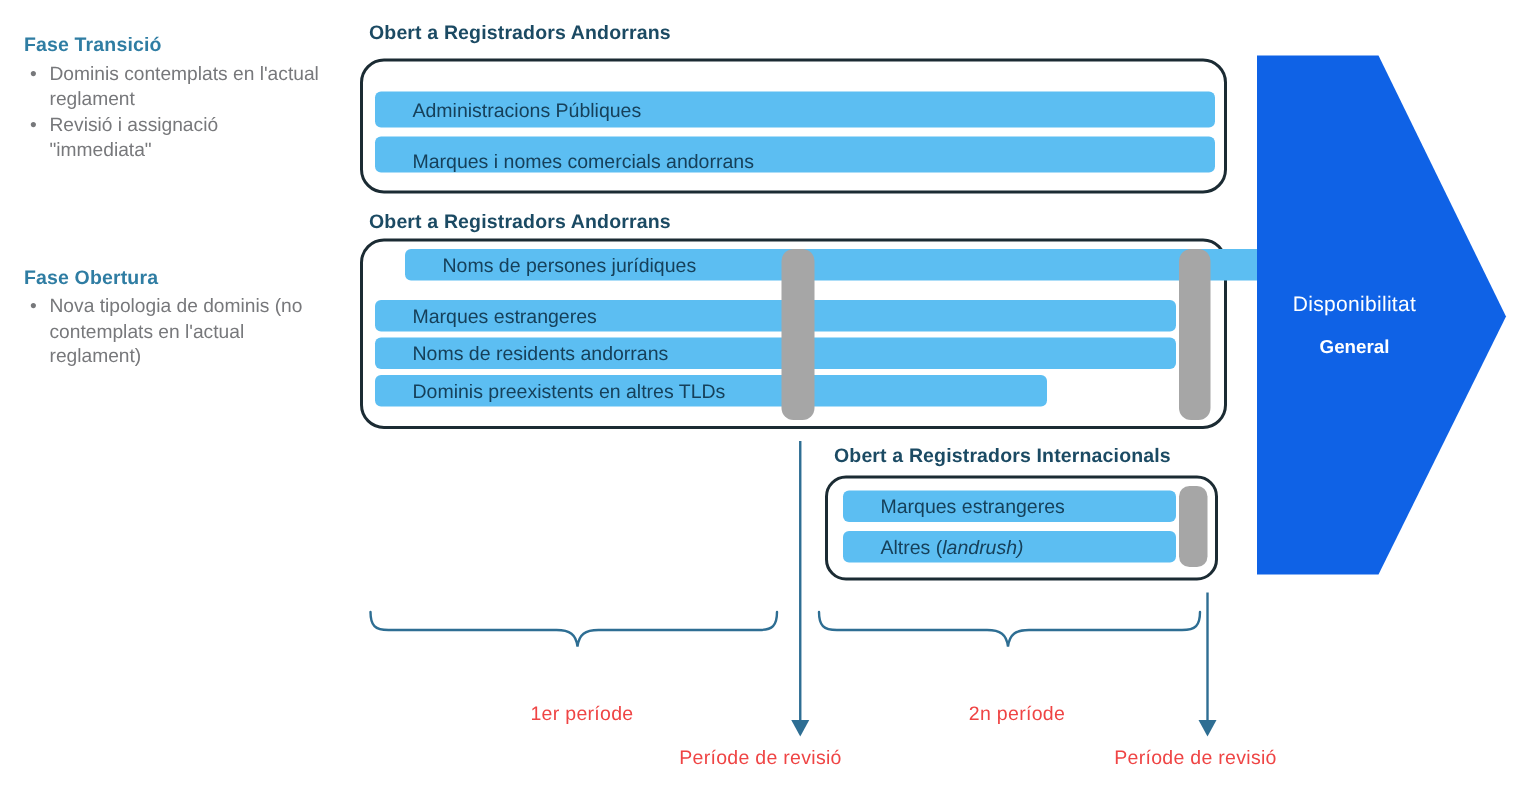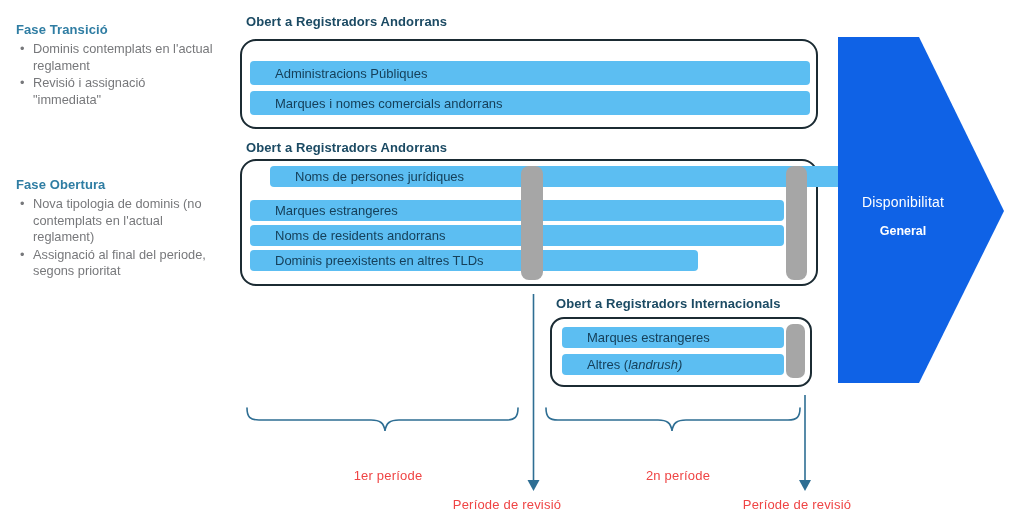--- a/index.html
+++ b/index.html
@@ -66,21 +66,21 @@
     border-radius: 4px;
     color: #16405A;
     font-size: 13px;
     display: flex;
     align-items: center;
     padding-left: 25px;
     white-space: nowrap;
     overflow: hidden;
   }
   .bar-t1 { left: 250px; top: 61px;  width: 560px; height: 24px; }
-  .bar-t2 { left: 250px; top: 91px;  width: 560px; height: 24px; }
+  .bar-t2 { left: 250px; top: 91px;  width: 560px; height: 24px; align-items: flex-end; }
   .bar-o1 { left: 250px; top: 166px; width: 630px; height: 21px; margin-left: 20px; }
   .bar-o2 { left: 250px; top: 200px; width: 534px; height: 21px; }
   .bar-o3 { left: 250px; top: 225px; width: 534px; height: 21px; }
   .bar-o4 { left: 250px; top: 250px; width: 448px; height: 21px; }
   .bar-i1 { left: 562px; top: 327px; width: 222px; height: 21px; }
   .bar-i2 { left: 562px; top: 354px; width: 222px; height: 21px; }
   .bar .it { font-style: italic; }
   
   .marker {
     position: absolute;
@@ -134,21 +134,20 @@
       <div class="phase-title">Fase Transició</div>
       <ul class="bullets">
         <li>Dominis contemplats en l'actual reglament</li>
         <li>Revisió i assignació "immediata"</li>
       </ul>
     </div>
     <div class="phase phase-2">
       <div class="phase-title">Fase Obertura</div>
       <ul class="bullets">
         <li>Nova tipologia de dominis (no contemplats en l'actual reglament)</li>
-        <li>Assignació al final del periode, segons prioritat</li>
       </ul>
     </div>
   </div>
 
   <div class="group-label label-1">Obert a Registradors Andorrans</div>
   <div class="round-box box-1"></div>
   <div class="bar bar-t1">
     <span>Administracions Públiques</span>
   </div>
   <div class="bar bar-t2">

